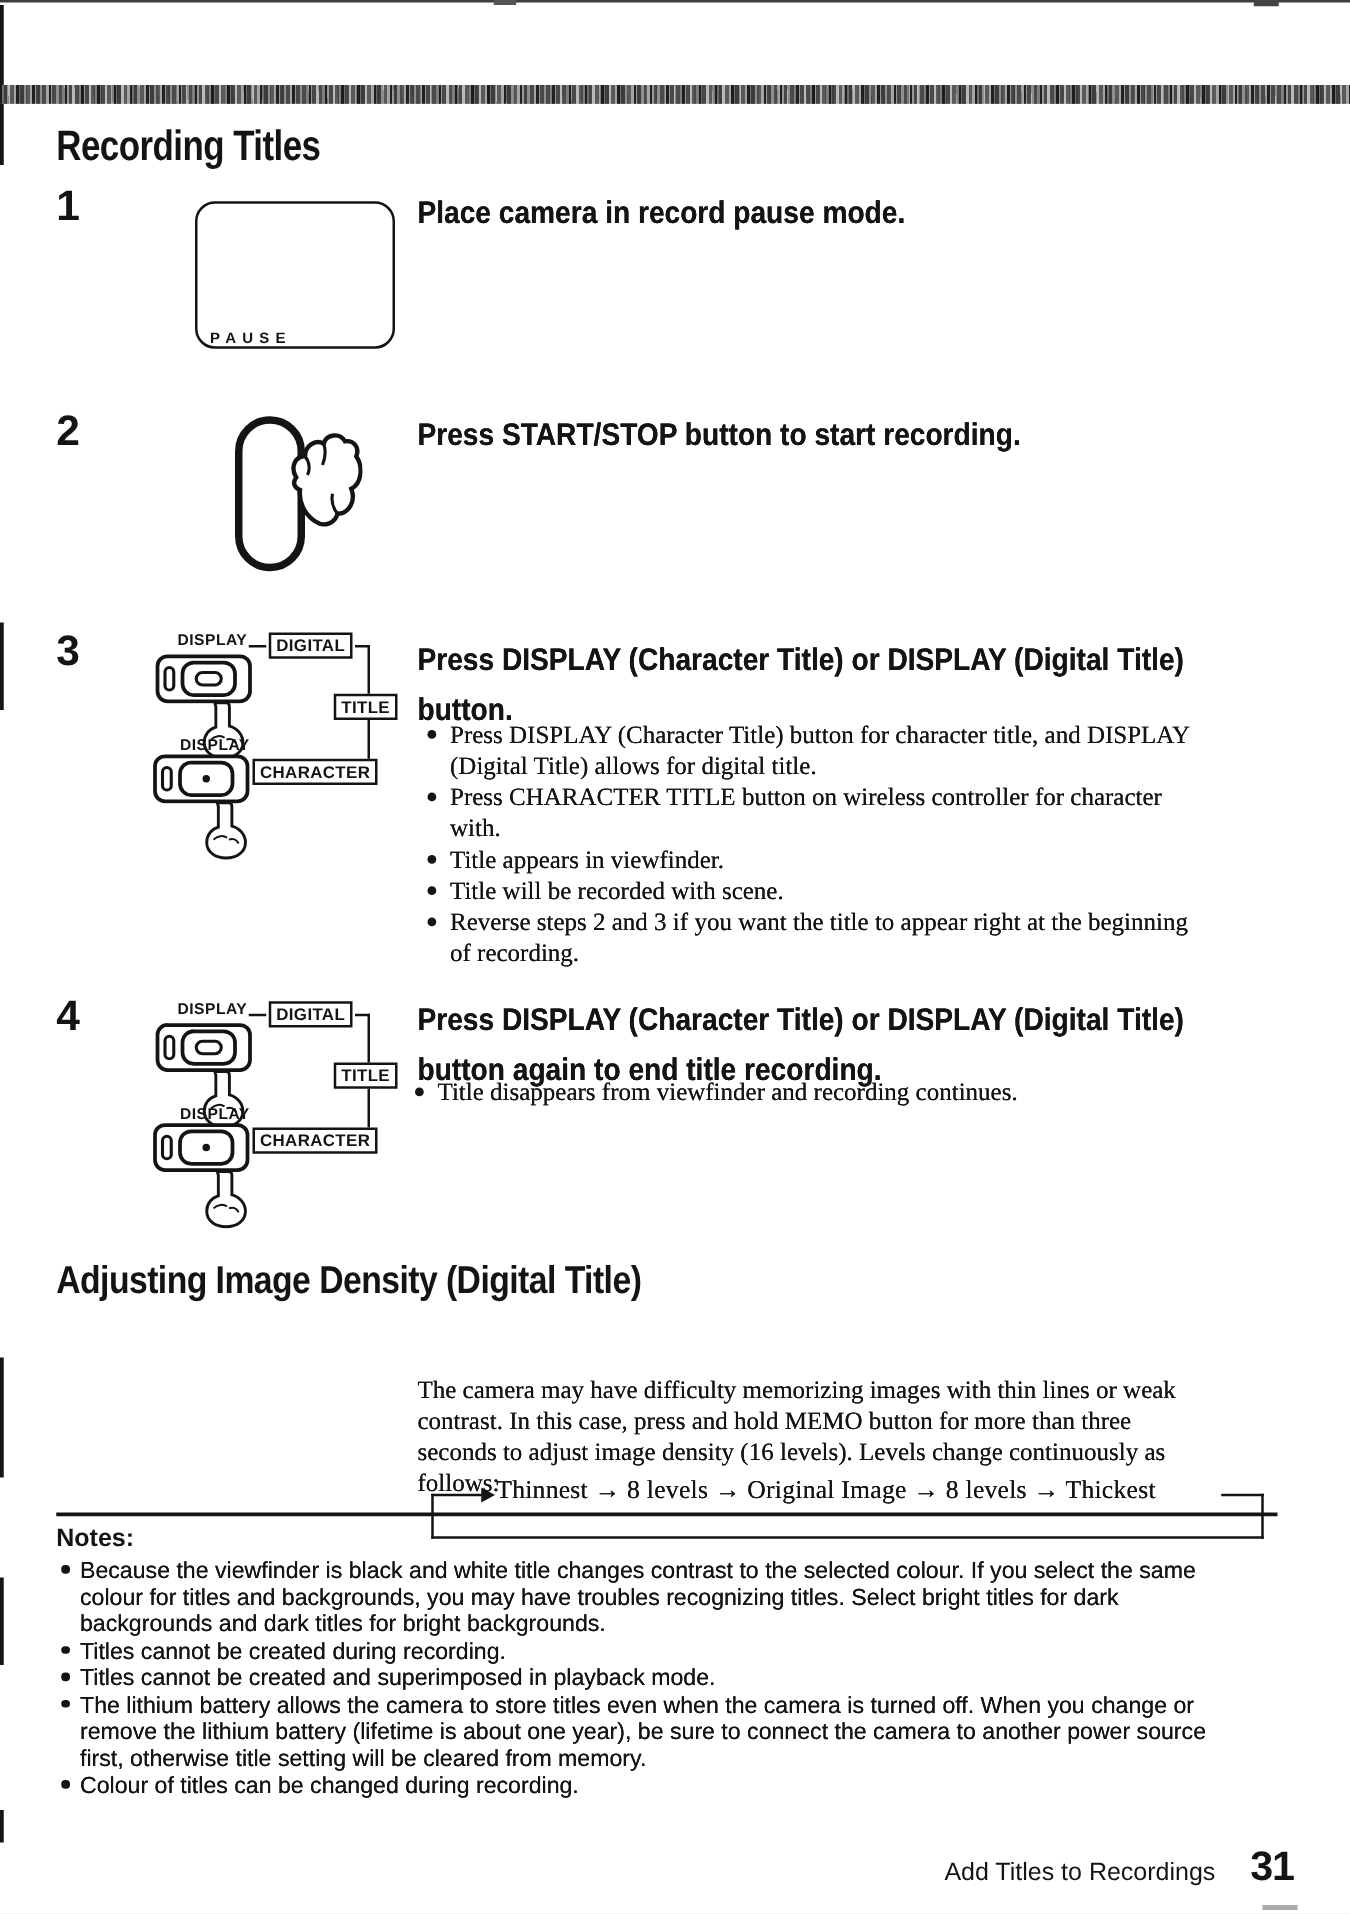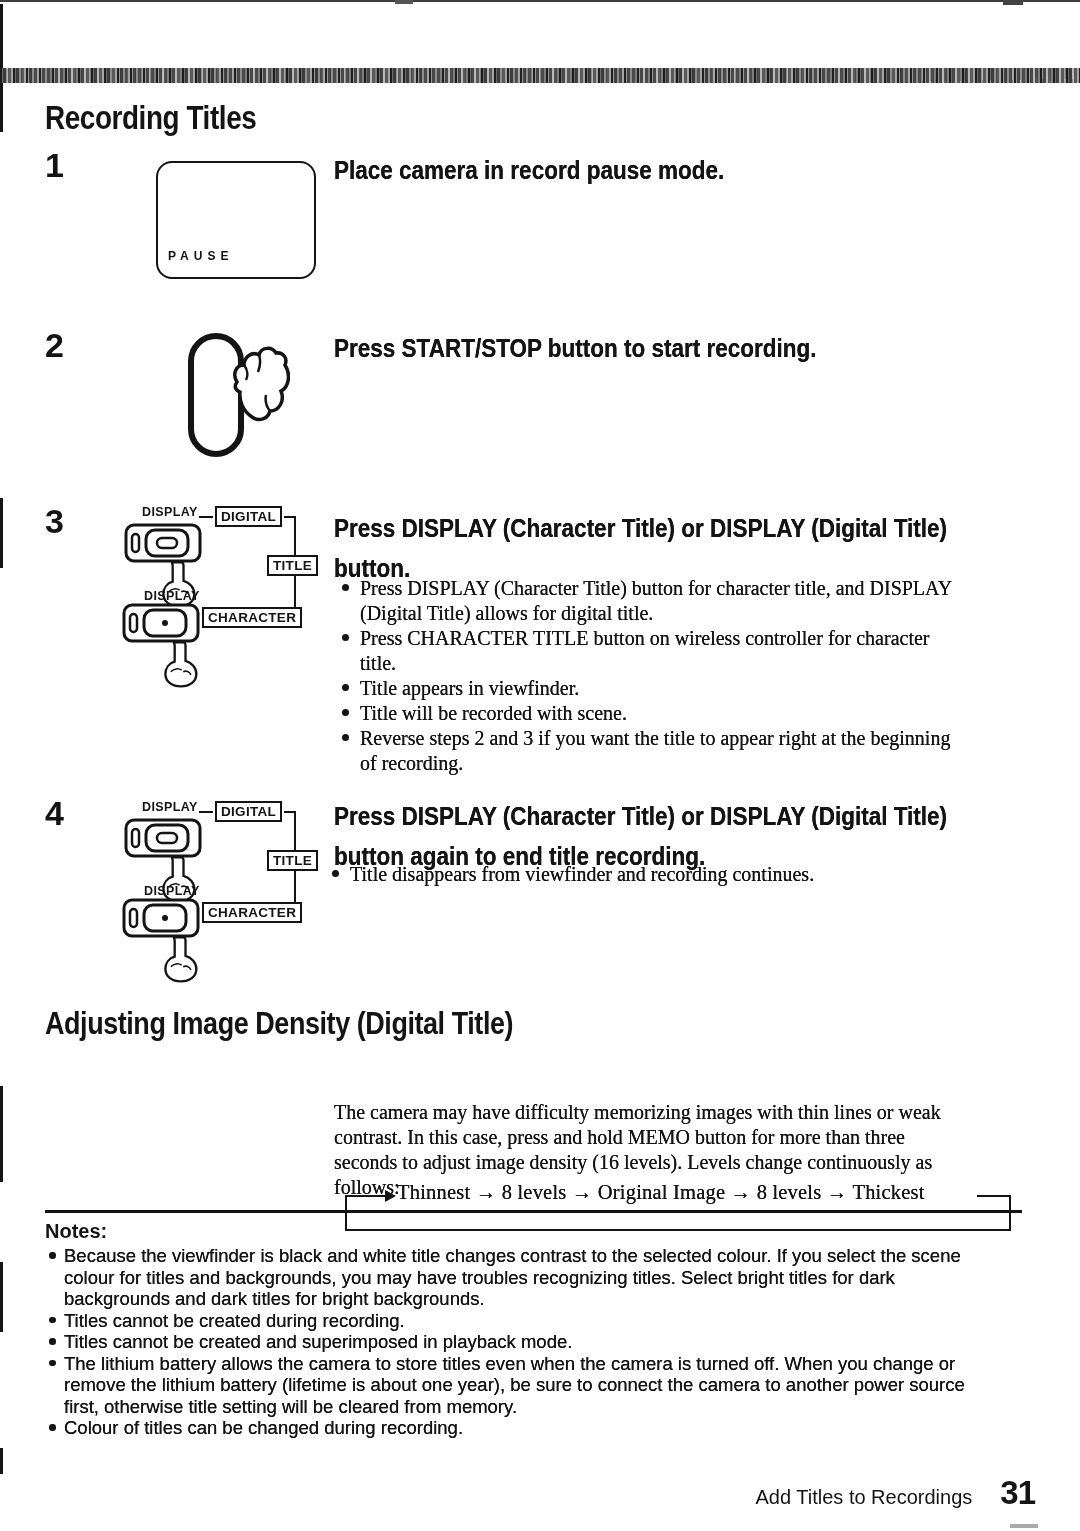--- a/index.html
+++ b/index.html
@@ -38,21 +38,21 @@
 
   
   .nhead{font-size:20px;font-weight:bold;}
   .nbody{font-size:18.5px;line-height:21.5px;text-shadow:0 0 .35px currentColor;}
   .nbullet{position:relative;padding-left:19px;}
   .nbullet::before{content:"";position:absolute;left:4px;top:7px;width:6.5px;height:6.5px;
                    border-radius:50%;background:#141414;}
 
   
   .vf{left:156px;top:161px;width:156px;height:114px;border:2.5px solid #141414;border-radius:16px;}
-  .vf .pause{position:absolute;left:10px;bottom:14px;font-size:12px;font-weight:bold;letter-spacing:5px;}
+  .vf .pause{position:absolute;left:10px;bottom:0;font-size:12px;font-weight:bold;letter-spacing:5px;}
 
   
   .diagram{width:220px;height:200px;}
   .dg-label{position:absolute;font-size:12.5px;font-weight:bold;letter-spacing:.4px;white-space:nowrap;}
   .dg-box{position:absolute;border:2px solid #141414;background:#fff;font-size:13.5px;font-weight:bold;
           padding:0 4px;line-height:17px;white-space:nowrap;letter-spacing:.3px;}
   .dg-hline{position:absolute;height:2px;background:#141414;}
   .dg-vline{position:absolute;width:2px;background:#141414;}
 
   
@@ -148,21 +148,21 @@
     <div class="ln">button.</div>
   </div>
 
   <div class="abs serif" style="left:334px;top:576px;width:720px;">
     <div class="sbullet">
       <div class="ln">Press DISPLAY (Character Title) button for character title, and DISPLAY</div>
       <div class="ln">(Digital Title) allows for digital title.</div>
     </div>
     <div class="sbullet">
       <div class="ln">Press CHARACTER TITLE button on wireless controller for character</div>
-      <div class="ln">title.</div>
+      <div class="ln">with.</div>
     </div>
     <div class="sbullet">
       <div class="ln">Title appears in viewfinder.</div>
     </div>
     <div class="sbullet">
       <div class="ln">Title will be recorded with scene.</div>
     </div>
     <div class="sbullet">
       <div class="ln">Reverse steps 2 and 3 if you want the title to appear right at the beginning</div>
       <div class="ln">of recording.</div>
@@ -230,21 +230,21 @@
     <div class="cycle-arrowhead"></div>
     <div class="cycle-text">Thinnest → 8 levels → Original Image → 8 levels → Thickest</div>
     <div class="cycle-stub" style="right:0;width:34px;"></div>
   </div>
 
   <div class="abs hr"></div>
 
   <div class="abs nhead" style="left:45px;top:1220px;">Notes:</div>
   <div class="abs nbody" style="left:45px;top:1245px;width:1000px;">
     <div class="nbullet">
-      <div class="ln">Because the viewfinder is black and white title changes contrast to the selected colour. If you select the scene</div>
+      <div class="ln">Because the viewfinder is black and white title changes contrast to the selected colour. If you select the same</div>
       <div class="ln">colour for titles and backgrounds, you may have troubles recognizing titles. Select bright titles for dark</div>
       <div class="ln">backgrounds and dark titles for bright backgrounds.</div>
     </div>
     <div class="nbullet">
       <div class="ln">Titles cannot be created during recording.</div>
     </div>
     <div class="nbullet">
       <div class="ln">Titles cannot be created and superimposed in playback mode.</div>
     </div>
     <div class="nbullet">

